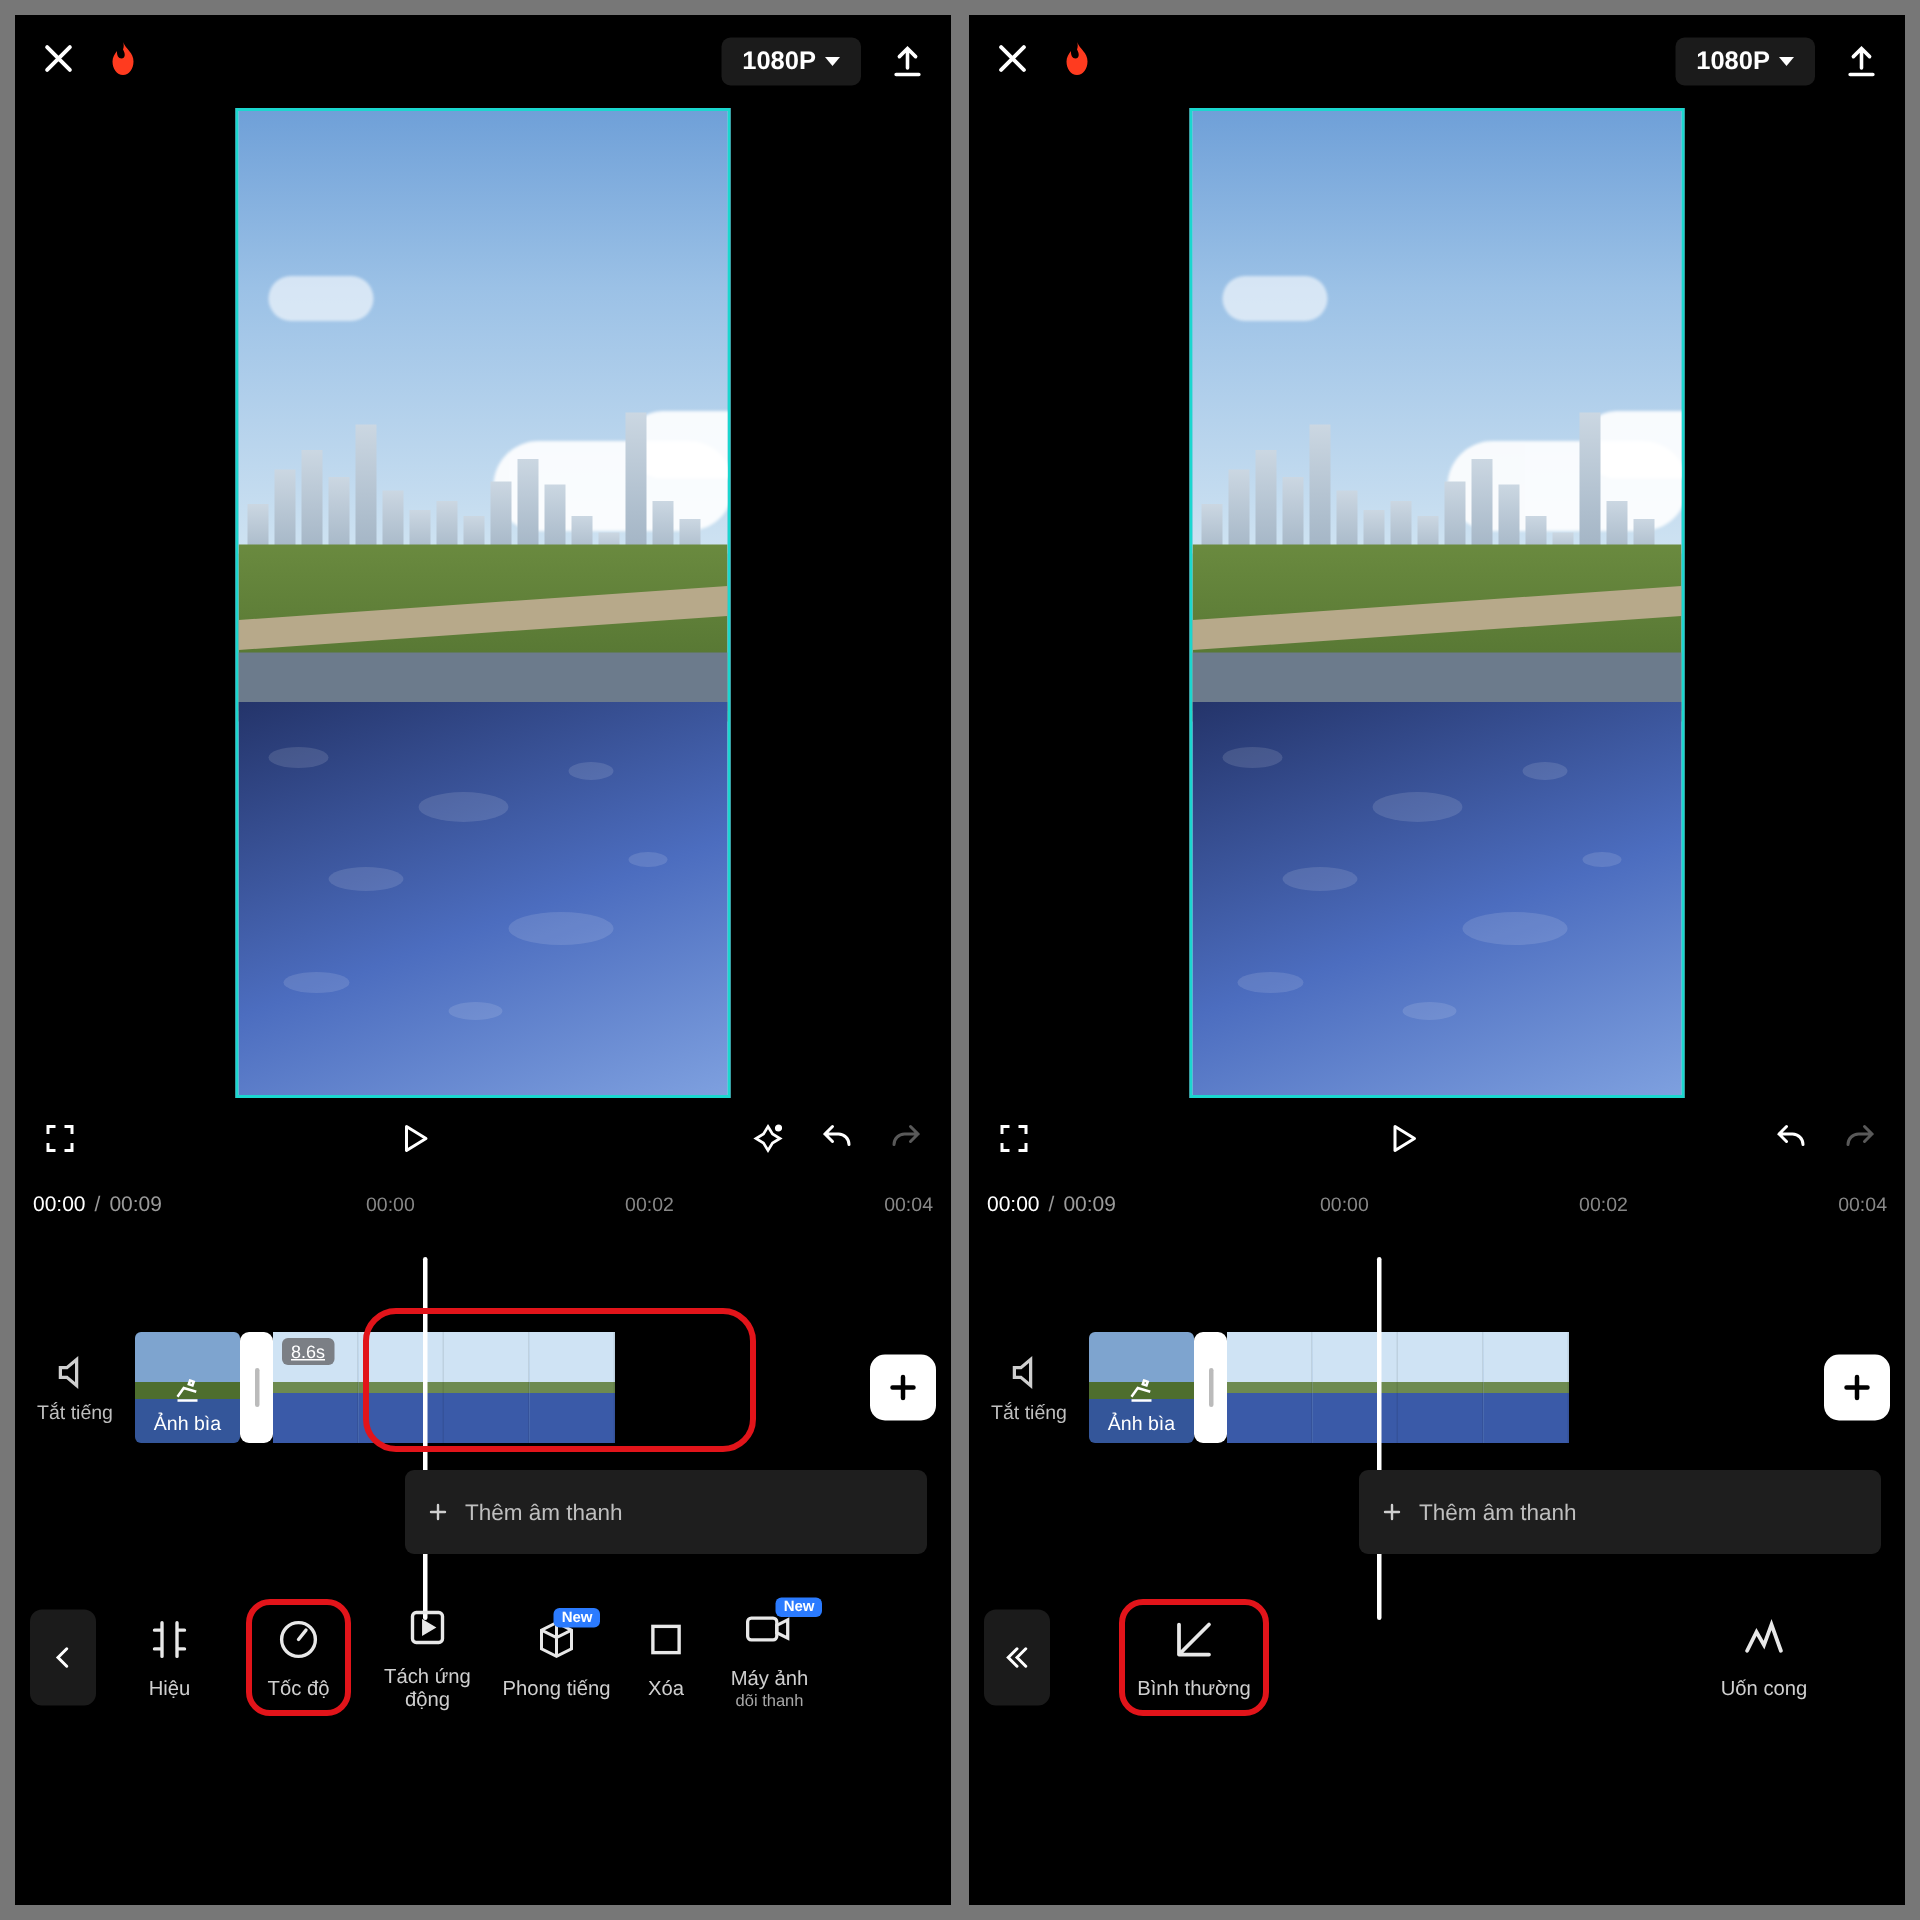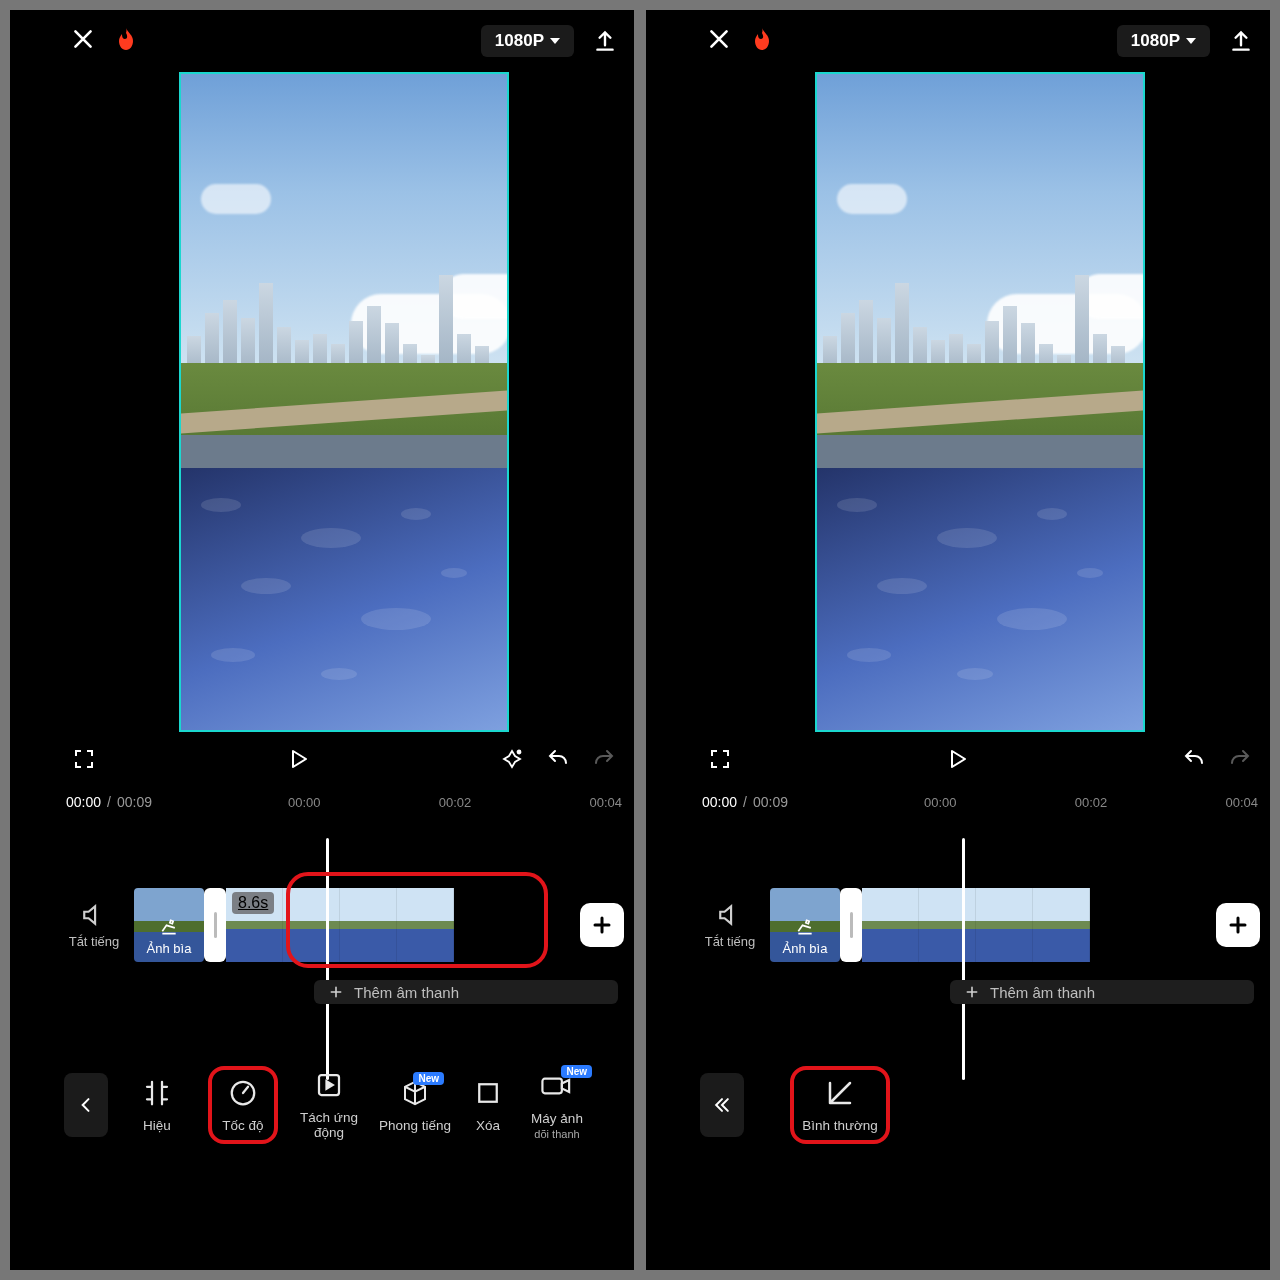--- a/index.html
+++ b/index.html
@@ -6,21 +6,20 @@
   html, body { width: 1280px; height: 1280px; background: #777; overflow: hidden; }
 
   .stage { display: flex; gap: 12px; padding: 10px; width: 1280px; height: 1280px; }
   .phone {
     flex: 1 1 0;
     background: #000;
     position: relative;
     overflow: hidden;
     display: flex;
     flex-direction: column;
-    padding-left: 44px;
   }
 
   
   .topbar { height: 62px; display: flex; align-items: center; padding: 0 16px; gap: 18px; }
   .topbar .spacer { flex: 1; }
   .close-x { color: #fff; }
   .flame svg { display:block; }
   .res-pill {
     color: #fff; font-size: 17px; font-weight: 600;
     padding: 6px 14px; border-radius: 6px; background: #1b1b1b;
@@ -60,25 +59,25 @@
   
   .timeline { position:relative; height:232px; }
   .tl-row { position:absolute; left:0; right:0; top:62px; height:90px; display:flex; align-items:center; }
   .mute-col, .cover-col { width:80px; text-align:center; color:#bfbfbf; font-size:13px;}
   .mute-col svg,.cover-col svg{display:block;margin:0 auto 6px;}
   .clip-wrap { position:relative; flex:1; height:74px; display:flex; align-items:center; }
   .handle { width:22px; height:74px; background:#fff; border-radius:6px; display:flex; align-items:center; justify-content:center;}
   .handle::after{content:"";width:3px;height:26px;background:#bbb;border-radius:2px;}
   .clip { height:74px; flex:0 0 228px; background:linear-gradient(#b6d2ec,#6f95c8); position:relative; overflow:hidden; display:flex;}
   .clip .seg{flex:1; border-right:1px solid rgba(0,0,0,.08); background:linear-gradient(#cfe3f4 45%, #6d8a50 45% 55%, #3a5aa8 55%);}
-  .dur-chip{position:absolute;left:6px;top:4px;background:#7b7f85;color:#000000;font-size:16px;padding:2px 6px;border-radius:4px;text-decoration:underline;}
+  .dur-chip{position:absolute;left:6px;top:4px;background:#7b7f85;color:#ffffff;font-size:12px;padding:2px 6px;border-radius:4px;text-decoration:underline;}
   .add-btn{ width:44px;height:44px;border-radius:10px;background:#fff;display:flex;align-items:center;justify-content:center;margin-left:auto; position:absolute; right:10px; top:15px;}
   .add-btn svg{display:block;}
   .playhead{position:absolute;left:272px;top:20px;bottom:-30px;width:3px;background:#fff;border-radius:2px;}
-  .sound-row{position:absolute;left:260px;top:162px;height:24px;right:16px;border-radius:6px;background:#1e1e1e;color:#bfbfbf;font-size:15px;display:flex;align-items:center;gap:10px;padding:0 14px;}
+  .sound-row{position:absolute;left:260px;top:162px;height:56px;right:16px;border-radius:6px;background:#1e1e1e;color:#bfbfbf;font-size:15px;display:flex;align-items:center;gap:10px;padding:0 14px;}
   .hl-red{position:absolute;border:4px solid #e2141a;border-radius:22px;pointer-events:none;}
 
   
   .tools { height:110px; display:flex; align-items:center; padding:0 4px; color:#cfcfcf; font-size:13.5px; overflow:hidden;}
   .back-chip{width:44px;height:64px;border-radius:8px;background:#1b1b1b;display:flex;align-items:center;justify-content:center;margin:0 6px;}
   .tool{ width:86px; text-align:center; position:relative;}
   .tool.wide{width:180px;}
   .tool svg{display:block;margin:0 auto 10px;}
   .tool .sub{font-size:11px;color:#a8a8a8;display:block;margin-top:2px;}
   .newtag{position:absolute;top:-6px;right:14px;background:#2b7bff;color:#fff;font-size:10px;font-weight:700;padding:1px 5px;border-radius:4px;}
@@ -435,17 +434,23 @@
           </svg>
       </div>
       <div class="centered-tools">
         <div class="tool wide" style="position:relative;">
           <svg width="32" height="30" viewBox="0 0 24 24" fill="none" stroke="#e8e8e8" stroke-width="2" stroke-linecap="round">
               <path d="M4 20V4M4 20h16M4 20L20 4"></path>
             </svg>
           <span>Bình thường</span>
           <div class="hl-red" style="left:40px;top:-12px;width:100px;height:78px;border-radius:16px;"></div>
         </div>
+        <div class="tool wide">
+          <svg width="32" height="30" viewBox="0 0 24 24" fill="none" stroke="#e8e8e8" stroke-width="2" stroke-linecap="round">
+              <path d="M3 18l5-10 4 7 4-11 5 14"></path>
+            </svg>
+          <span>Uốn cong</span>
+        </div>
       </div>
     </div>
   </div>
 
 </div>
 
 </body></html>

